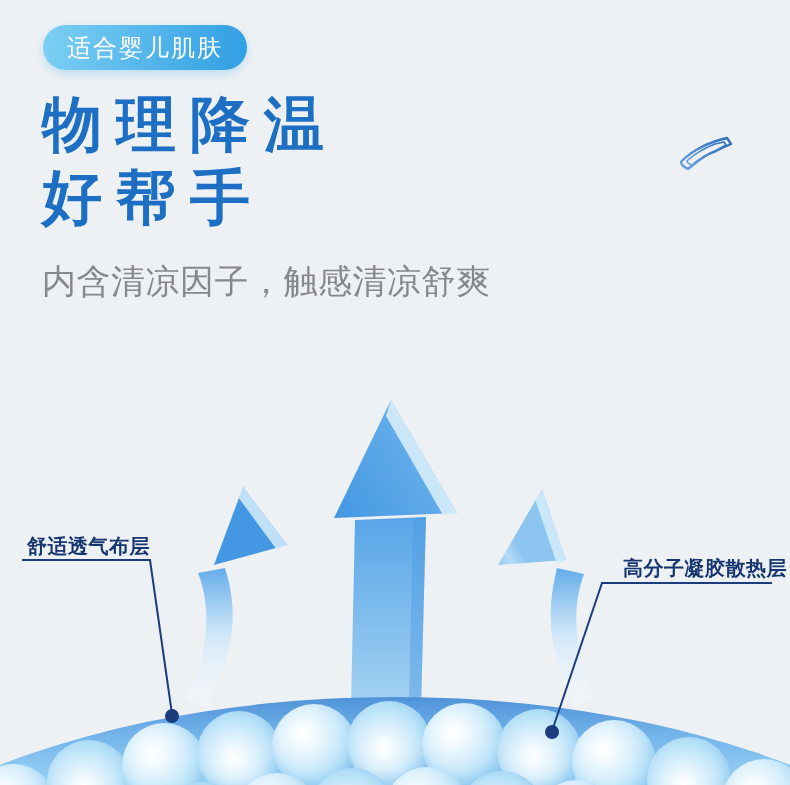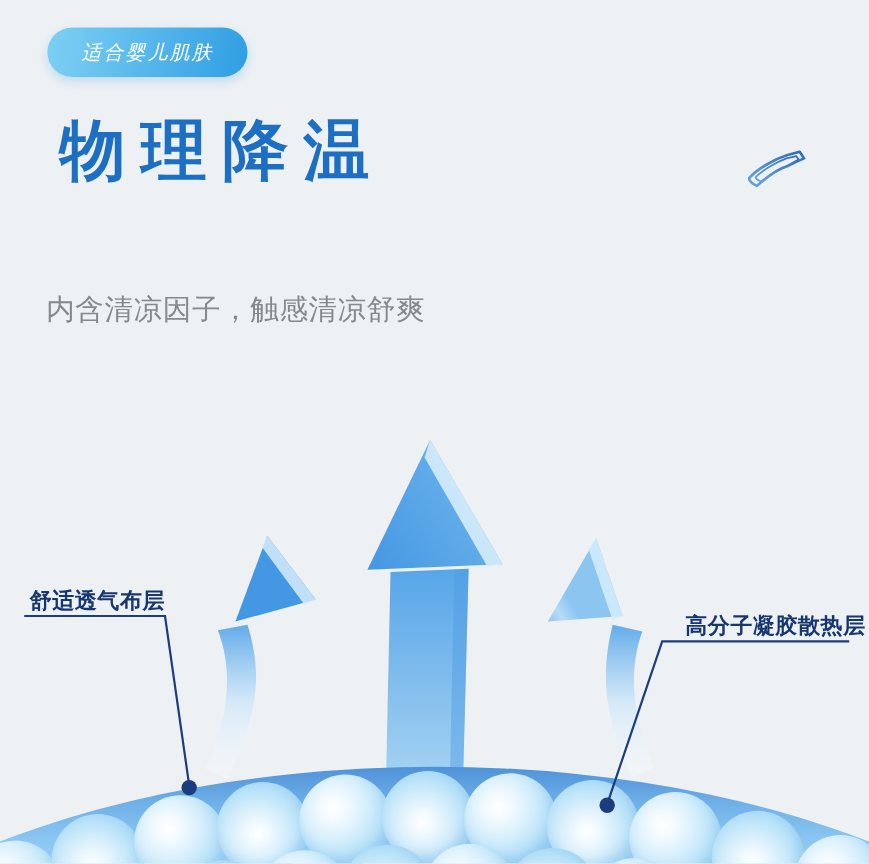--- a/index.html
+++ b/index.html
@@ -9,33 +9,33 @@
     background:var(--background,#eef1f4);
   }
   
   .badge{
     position:absolute;left:43px;top:25px;height:45px;min-width:182px;
     border-radius:23px;display:flex;align-items:center;justify-content:center;
     background:linear-gradient(100deg,var(--badge-start,#7ed0f3) 0%,var(--badge-end,#2f9ee3) 100%);
     box-shadow:0 4px 10px rgba(47,158,227,.25);
     padding:0 24px;box-sizing:border-box;
   }
-  .badge span{color:#ffffff;font-size:18px;letter-spacing:2px;font-weight:500;font-style:italic;}
+  .badge span{color:#ffffff;font-size:24px;letter-spacing:2px;font-weight:500;}
   
   .heading{
-    position:absolute;left:42px;top:88px;margin:12px;
+    position:absolute;left:42px;top:88px;margin:0;
     color:var(--heading-blue,#1d6fc4);
     font-size:60px;line-height:73px;font-weight:800;letter-spacing:14px;
   }
   .heading span{display:block;}
   
   .desc{
     position:absolute;left:42px;top:262px;margin:0;
     color:var(--body-gray,#85888d);
-    font-size:26px;line-height:38px;letter-spacing:.5px;font-weight:500;
+    font-size:34px;line-height:38px;letter-spacing:.5px;font-weight:500;
   }
   .desc span{display:block;}
   
   .ann-label{
     position:absolute;color:var(--label-navy,#16366f);
     font-size:20px;font-weight:600;letter-spacing:.5px;white-space:nowrap;
   }
   .ann-left{left:27px;top:533px;}
   .ann-right{left:623px;top:555px;}
   
@@ -63,20 +63,21 @@
 <body>
 
 <div class="canvas">
 
   <div class="badge">
     <span>适合婴儿肌肤</span>
   </div>
 
   <h1 class="heading">
     <span>物理降温</span>
+    <span>好帮手</span>
   </h1>
 
   <p class="desc">
     <span>内含清凉因子，触感清凉舒爽</span>
   </p>
 
   <svg class="patch-svg" width="60" height="46" viewBox="0 0 60 46">
     <defs>
       <linearGradient id="pg" x1="0" y1="1" x2="1" y2="0">
         <stop offset="0" stop-color="#6aa3dc"></stop>

